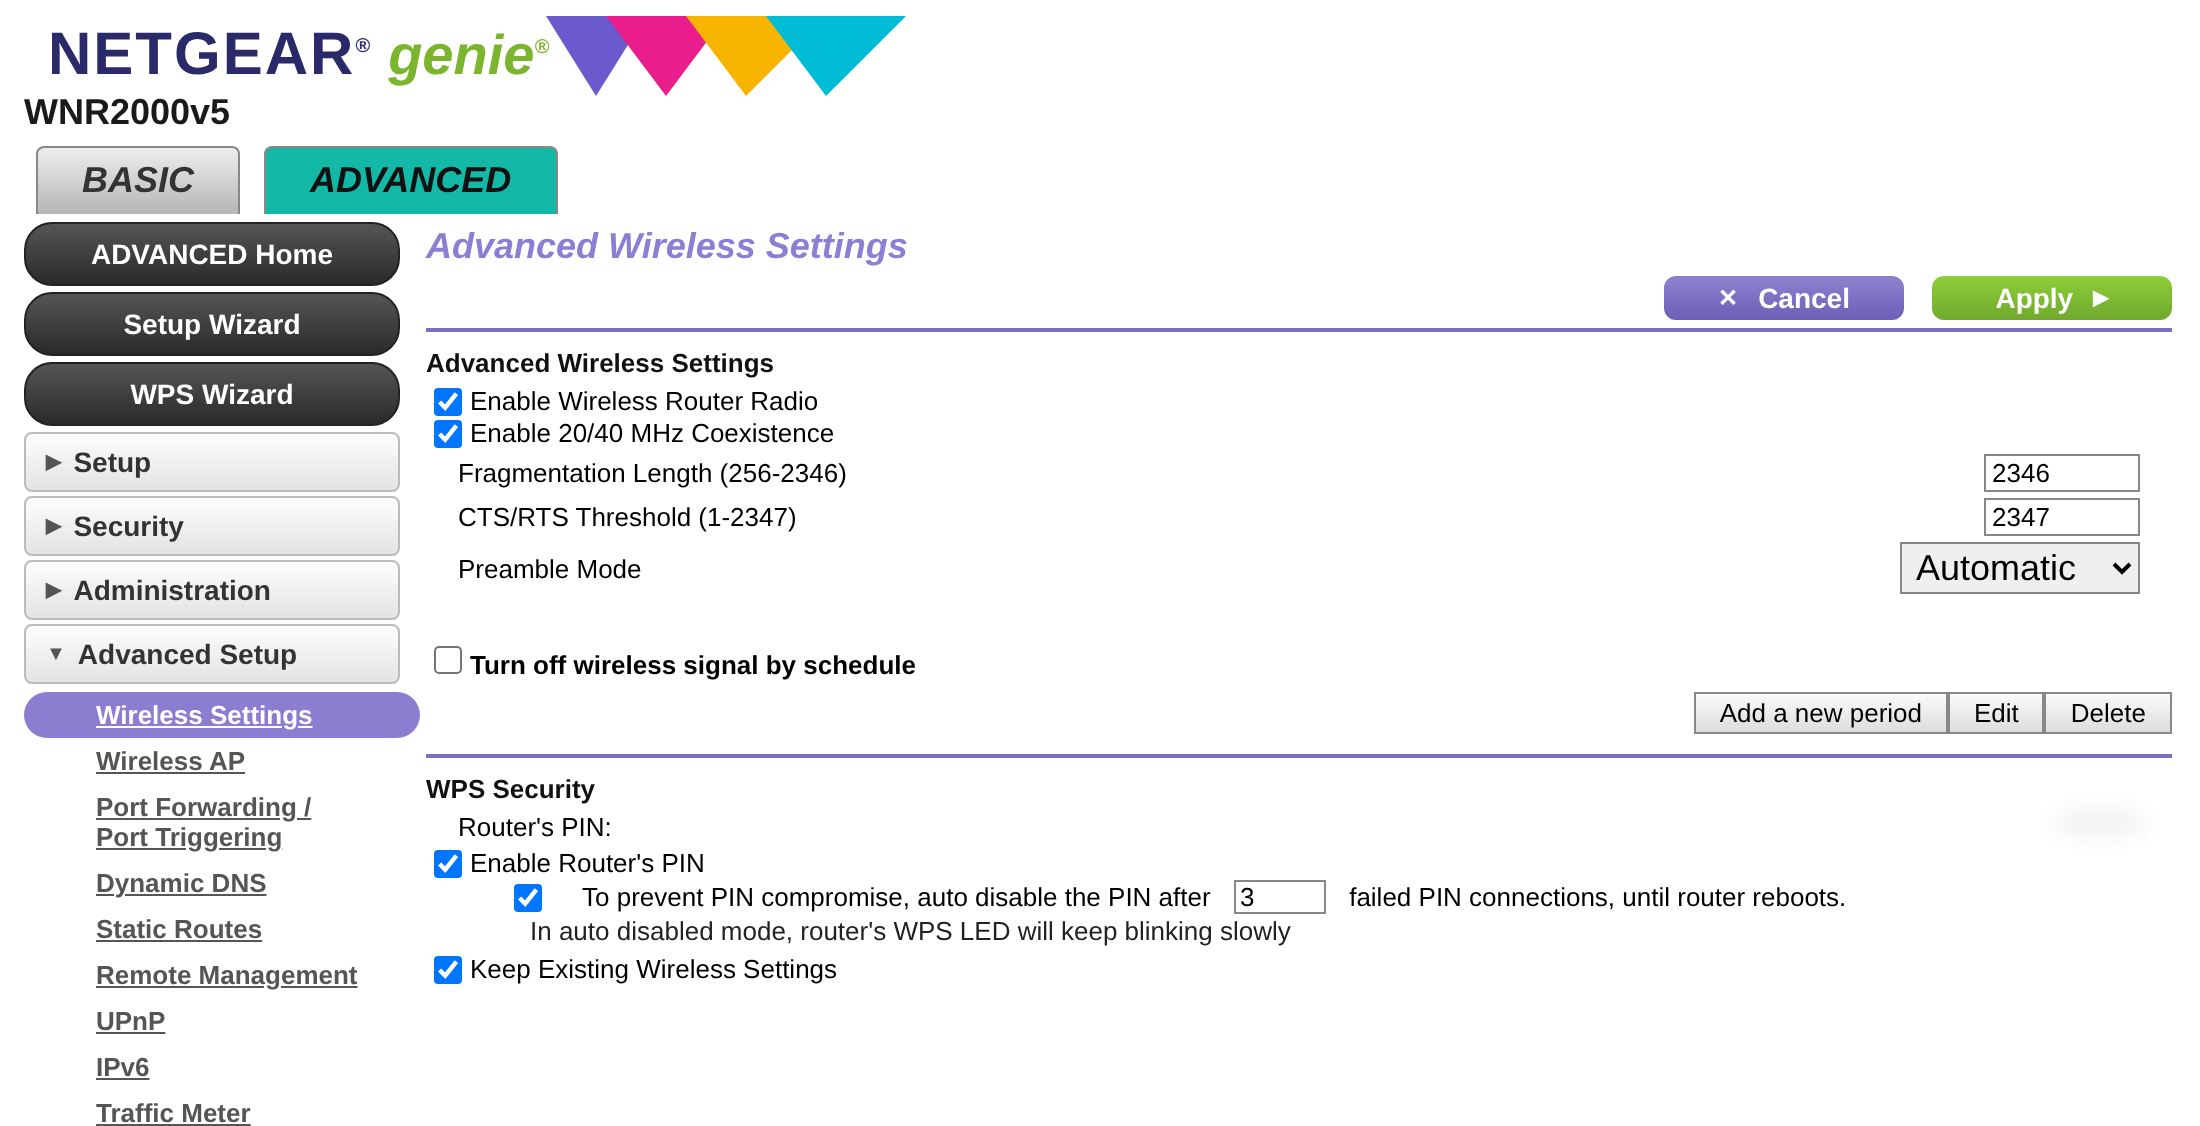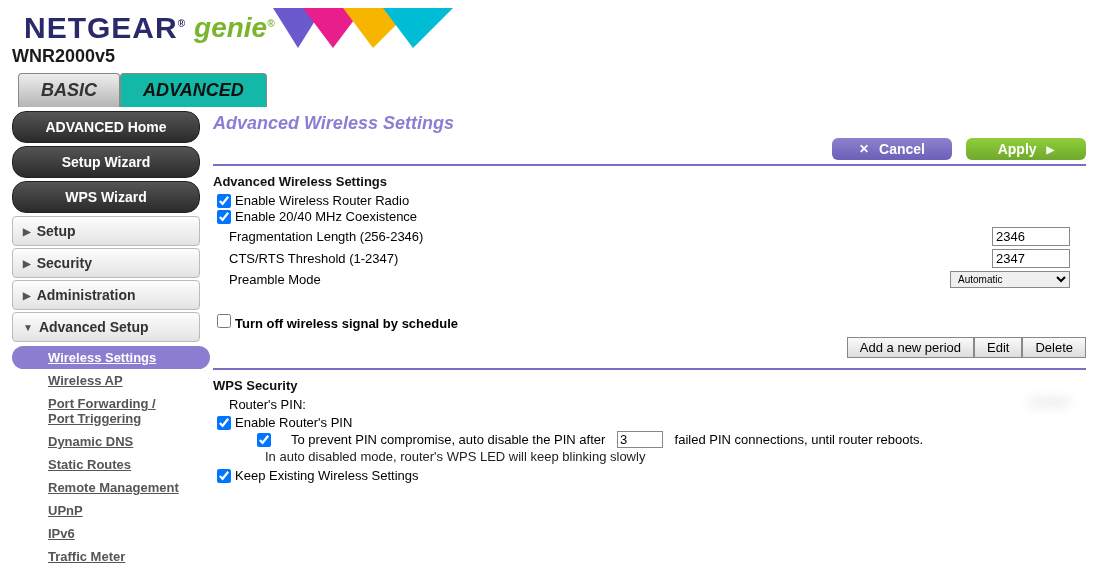--- a/index.html
+++ b/index.html
@@ -6,21 +6,21 @@
 body { font-family: Arial, sans-serif; font-size: 13px; background: #fff; width: 1100px; }
 .header { display: flex; align-items: flex-start; padding: 8px 12px 0 12px; }
 .logo-block { display: flex; flex-direction: column; }
 .logo-row { display: flex; align-items: center; gap: 8px; margin-left: 12px; }
 .netgear-text { font-size: 30px; font-weight: 900; letter-spacing: 1px; color: #2a2a6a; font-family: Arial, sans-serif; }
 .netgear-text sup { font-size: 10px; vertical-align: super; }
 .genie-text { font-size: 28px; font-weight: 600; color: #7bb52e; font-style: italic; }
 .genie-text sup { font-size: 10px; color: #7bb52e; }
 .model-text { font-size: 18px; font-weight: 700; color: #1a1a1a; margin-top: -2px; }
 .logo-shapes { margin-left: -10px; }
-.main-tabs { display: flex; gap: 0; margin: 6px 0 0 18px; align-items: flex-end; }
+.main-tabs { display: flex; gap: 12px; margin: 6px 0 0 18px; align-items: flex-end; }
 .main-tab { padding: 6px 22px; font-size: 18px; font-weight: 900; font-style: italic; border: 1px solid #888; border-bottom: none; border-top-left-radius: 4px; border-top-right-radius: 4px; cursor: pointer; background: linear-gradient(#eee,#b5b5b5); color: #333; }
 .main-tab.active { background: #14b8a6; color: #111; }
 .layout { display: flex; }
 .sidebar { width: 205px; background: #fff; padding: 4px 0 0 12px; }
 .side-btn { display: block; width: 188px; margin-bottom: 3px; padding: 7px 12px; font-size: 14px; font-weight: 700; color: #fff; background: linear-gradient(#555,#2a2a2a); border: 1px solid #222; border-radius: 14px; text-align: center; cursor: pointer; }
 .side-item { display: flex; align-items: center; width: 188px; margin-bottom: 2px; padding: 6px 10px; font-size: 14px; font-weight: 700; color: #333; background: linear-gradient(#fdfdfd,#e3e3e3); border: 1px solid #bbb; border-radius: 4px; cursor: pointer; }
 .side-item .arrow { margin-right: 6px; font-size: 10px; color: #555; }
 .side-sublist { margin: 4px 0 0 0; }
 .side-subitem { display: block; padding: 4px 0 4px 36px; font-size: 13px; color: #555; text-decoration: underline; cursor: pointer; font-weight: 700; }
 .side-subitem.active { background: #8c7dd0; color: #fff; border-radius: 14px; width: 198px; padding-left: 36px; }
@@ -32,21 +32,21 @@
 .btn-cancel .x { font-size: 12px; font-weight: 900; }
 .btn-apply { background: linear-gradient(#8fcf3a,#6fa82d); }
 .btn-apply .tri { font-size: 10px; }
 hr.sep { border: none; border-top: 2px solid #7a6fc4; margin: 2px 0 8px 0; }
 hr.sep2 { border: none; border-top: 2px solid #7a6fc4; margin: 10px 0 8px 0; }
 .section-head { font-size: 13px; font-weight: 700; color: #111; margin: 4px 0 4px 0; }
 .chk-row { display: flex; align-items: center; gap: 4px; margin: 1px 0 1px 4px; font-size: 13px; }
 input[type=checkbox] { width: 14px; height: 14px; }
 .kv-row { display: flex; justify-content: space-between; align-items: center; margin: 3px 16px; font-size: 13px; }
 .kv-row input[type=text] { width: 78px; border: 1px solid #888; font-size: 13px; padding: 1px 3px; }
-.kv-row select { width: 120px; border: 1px solid #888; font-size: 10px; padding: 1px 3px; }
+.kv-row select { width: 120px; border: 1px solid #888; font-size: 18px; padding: 1px 3px; }
 .sched-title { font-weight: 700; margin-top: 6px; font-size: 13px; }
 table.sched { width: 100%; border-collapse: collapse; margin-top: 4px; }
 table.sched th { text-align: left; font-weight: 700; font-size: 13px; border: 2px solid #3a3a3a; padding: 3px 6px; background: #fff; }
 .sched-actions { display: flex; justify-content: flex-end; margin: 6px 0; }
 .sml-btn { padding: 2px 12px; font-size: 13px; background: linear-gradient(#fafafa,#ddd); border: 1px solid #888; cursor: pointer; }
 .sub-note { font-size: 13px; color: #222; }
 .wps-block { margin-top: 6px; }
 .indent1 { margin-left: 28px; }
 .indent2 { margin-left: 52px; }
 .pin-row input { width: 46px; border: 1px solid #888; font-size: 13px; padding: 0 2px; }

